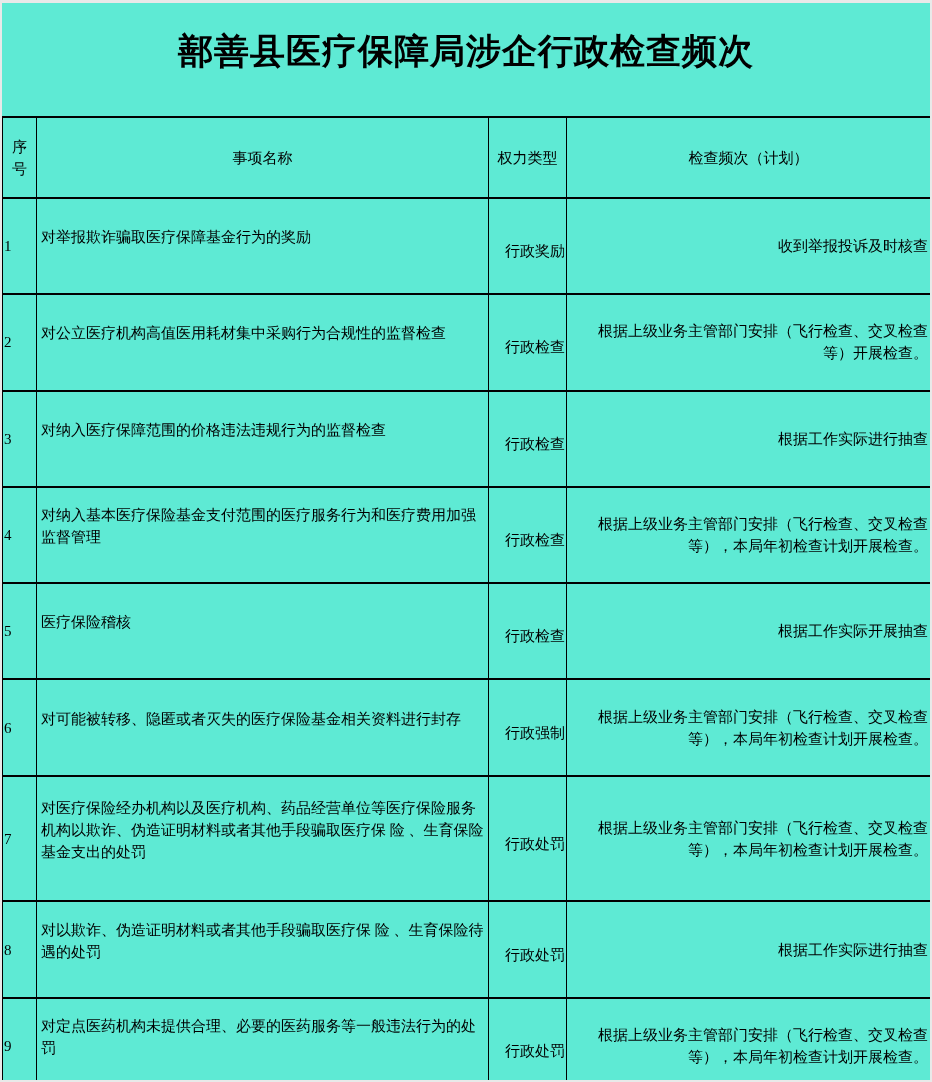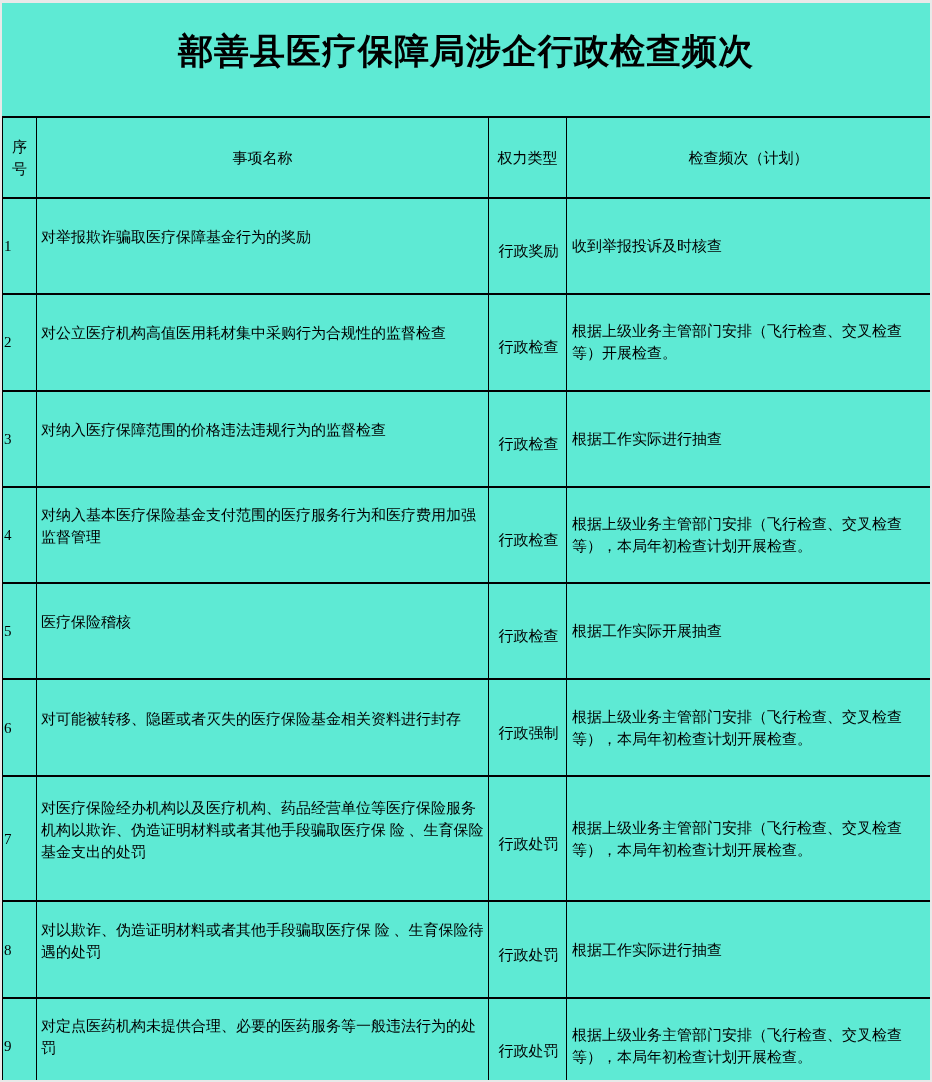--- a/index.html
+++ b/index.html
@@ -57,22 +57,22 @@
   }
   .freq-table thead tr { height: 81px; }
   .freq-table tbody tr { height: 69px; }
   .freq-table th {
     font-weight: normal;
     text-align: center;
     padding: 2px 6px;
   }
   .freq-table td.no-cell   { text-align: left; padding: 2px 1px; }
   .freq-table td.item-cell { text-align: left; padding: 2px 1px 20px 4px; }
-  .freq-table td.type-cell { text-align: center; padding: 12px 1px 2px 3px; }
-  .freq-table td.freq-cell { text-align: left; padding: 2px 2px 2px 5px; }
+  .freq-table td.type-cell { text-align: right; padding: 12px 1px 2px 3px; }
+  .freq-table td.freq-cell { text-align: right; padding: 2px 2px 2px 5px; }
 </style>
 </head>
 <body>
 
 <div class="page">
   <div class="title-bar">
     <h1>鄯善县医疗保障局涉企行政检查频次</h1>
   </div>
   <table class="freq-table">
     <colgroup>

